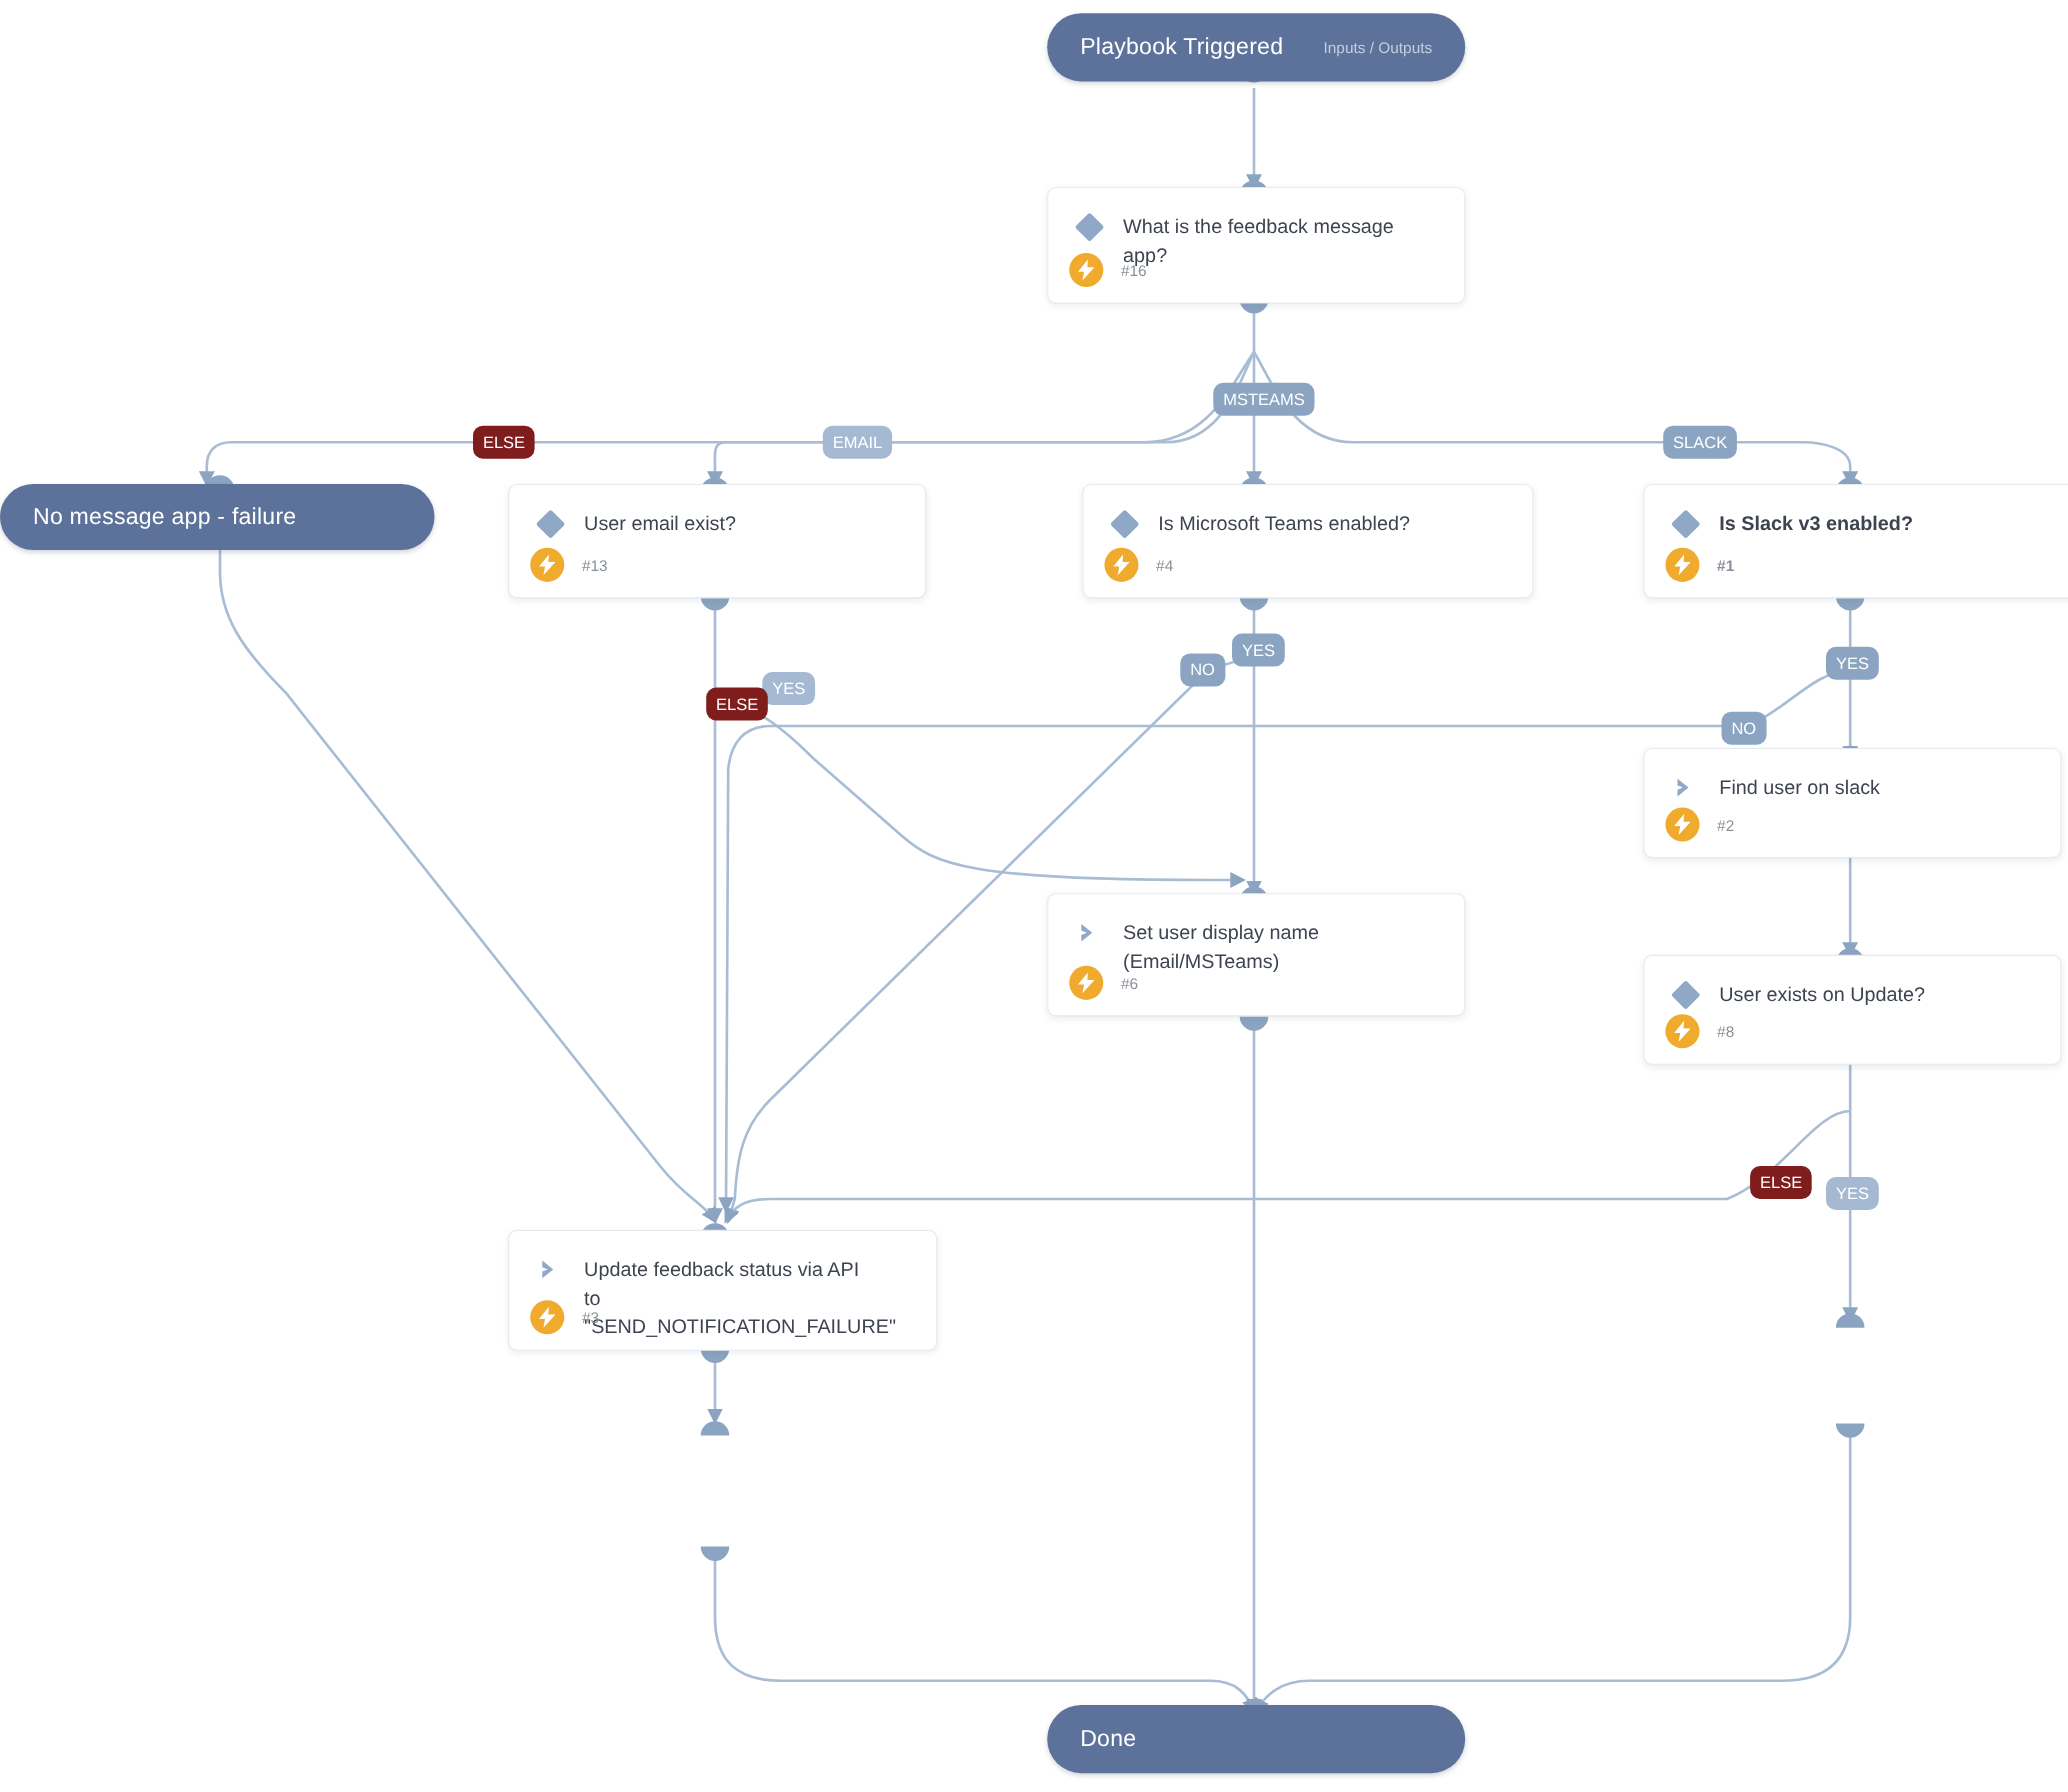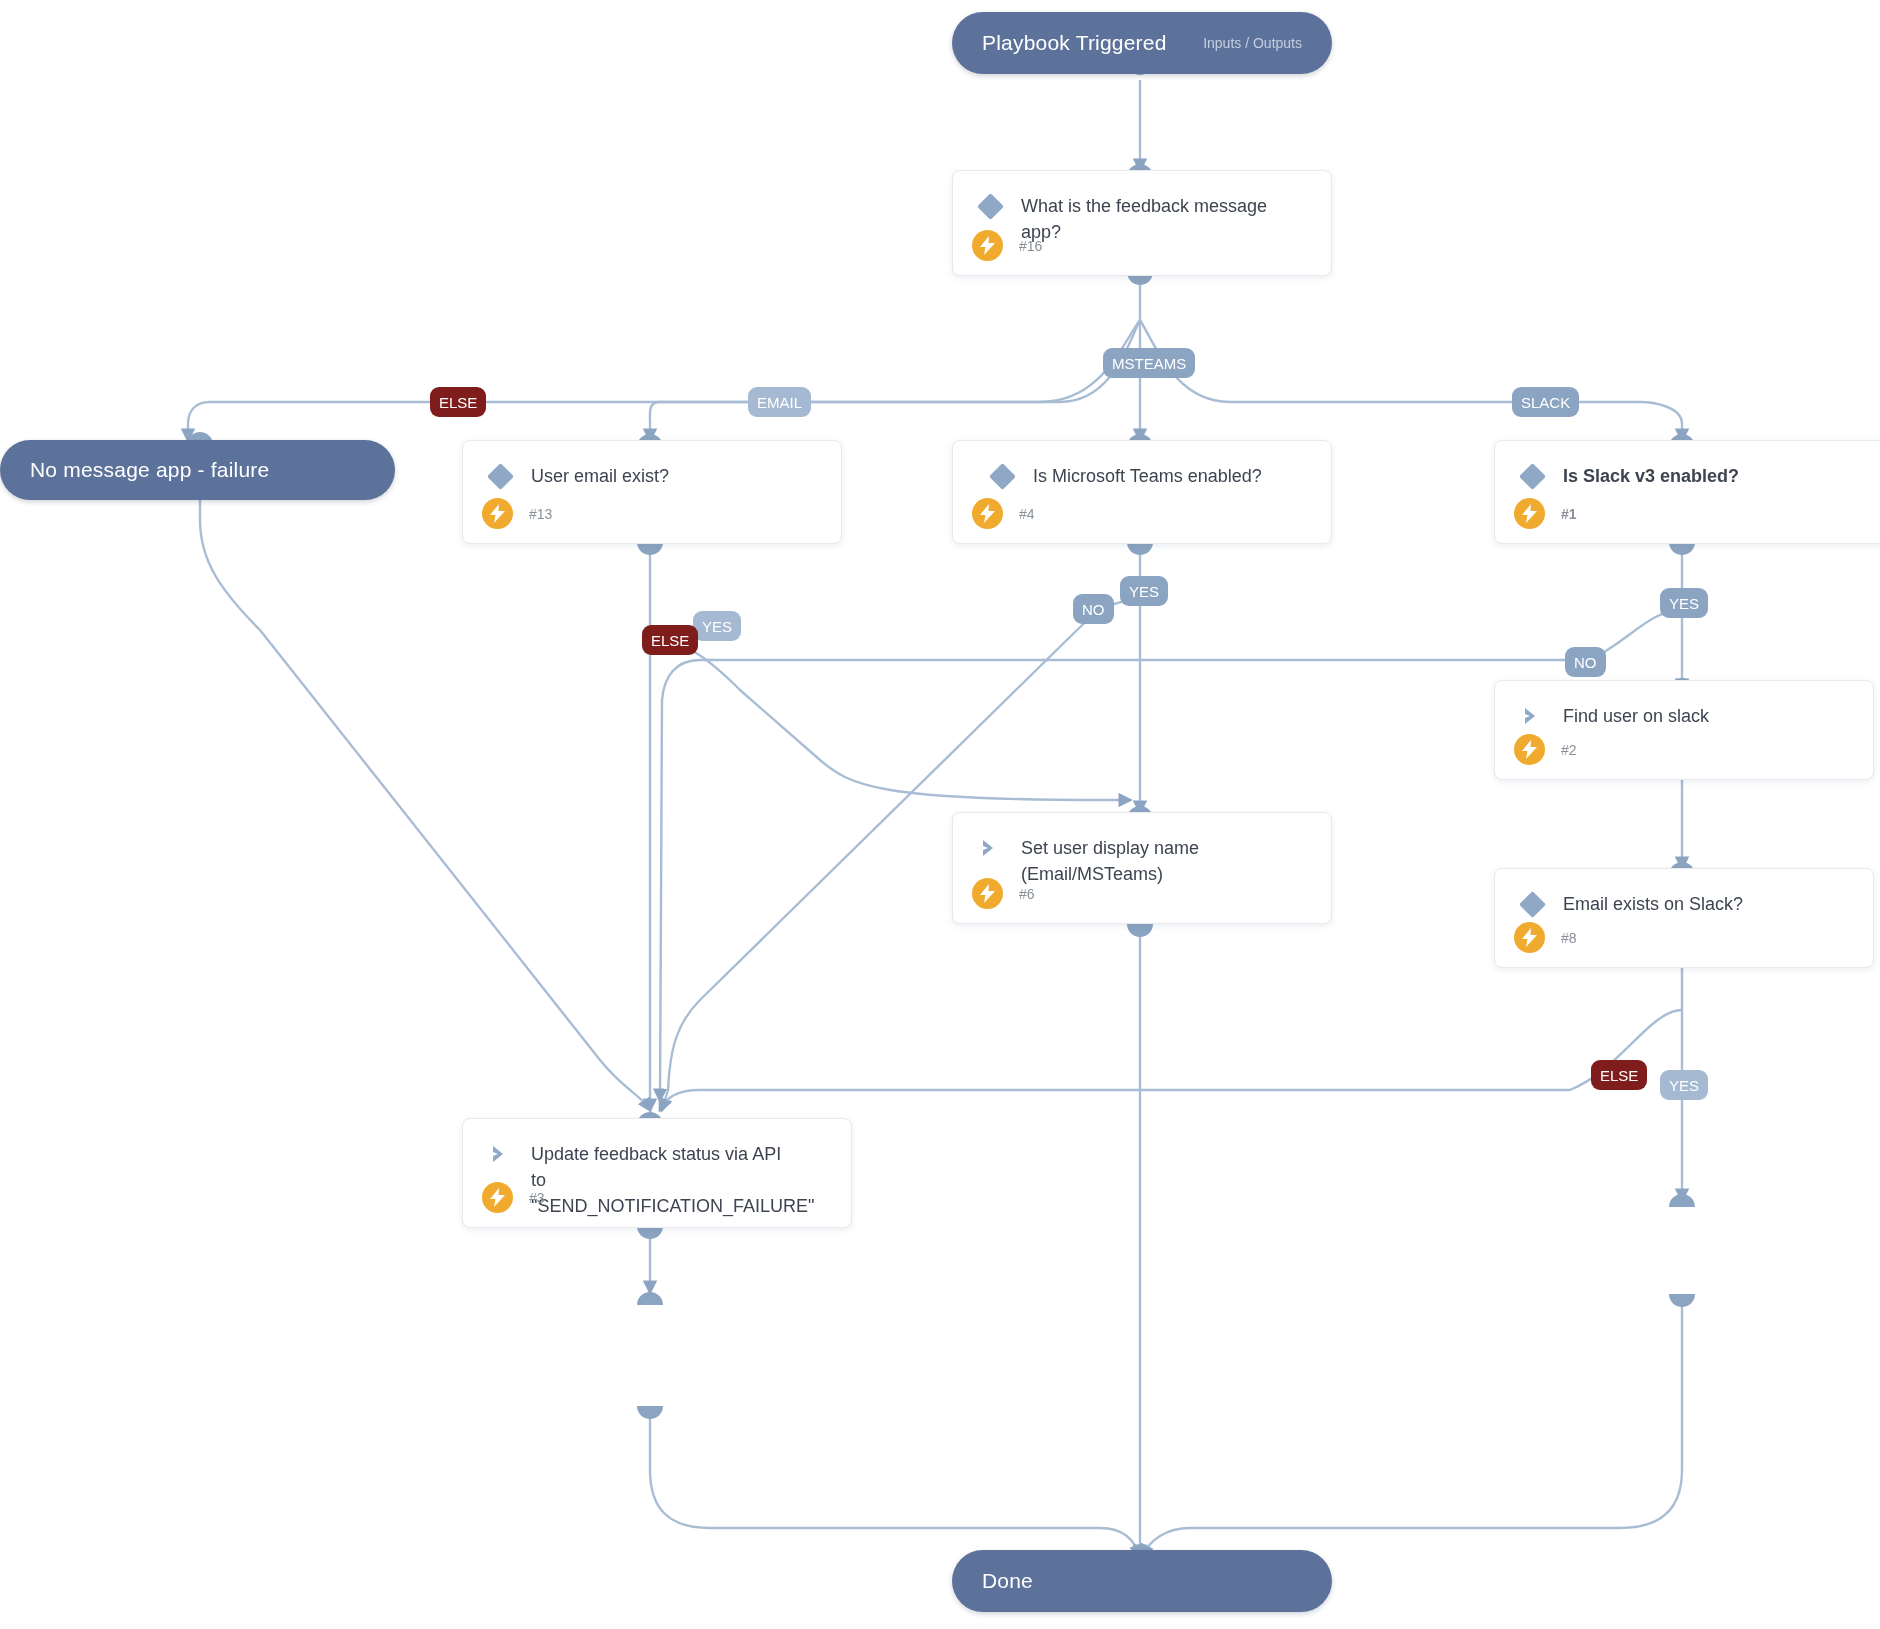--- a/index.html
+++ b/index.html
@@ -275,21 +275,21 @@
     <div class="card-foot">
       <span class="bolt">
         <svg width="15" height="19" viewBox="0 0 15 19">
             <path d="M9 0 L0 11 L5.5 11 L4 19 L15 7 L8.5 7 Z" fill="#ffffff"></path>
           </svg>
       </span>
       <span class="card-ref">#13</span>
     </div>
   </div>
 
-  <div class="card" style="left:952px; top:440px; width:380px; height:104px;padding-left:12px;">
+  <div class="card" style="left:984px; top:440px; width:410px; height:104px;">
     <div class="card-head">
       <span class="node-type-icon">
           <span class="diamond"></span>
         </span>
       <span class="card-title">Is Microsoft Teams enabled?</span>
     </div>
     <div class="card-foot">
       <span class="bolt">
         <svg width="15" height="19" viewBox="0 0 15 19">
             <path d="M9 0 L0 11 L5.5 11 L4 19 L15 7 L8.5 7 Z" fill="#ffffff"></path>
@@ -333,21 +333,21 @@
       </span>
       <span class="card-ref">#2</span>
     </div>
   </div>
 
   <div class="card" style="left:1494px; top:868px; width:380px; height:100px;">
     <div class="card-head">
       <span class="node-type-icon">
           <span class="diamond"></span>
         </span>
-      <span class="card-title">Email exists on Slack?</span>
+      <span class="card-title">User exists on Update?</span>
     </div>
     <div class="card-foot">
       <span class="bolt">
         <svg width="15" height="19" viewBox="0 0 15 19">
             <path d="M9 0 L0 11 L5.5 11 L4 19 L15 7 L8.5 7 Z" fill="#ffffff"></path>
           </svg>
       </span>
       <span class="card-ref">#8</span>
     </div>
   </div>

